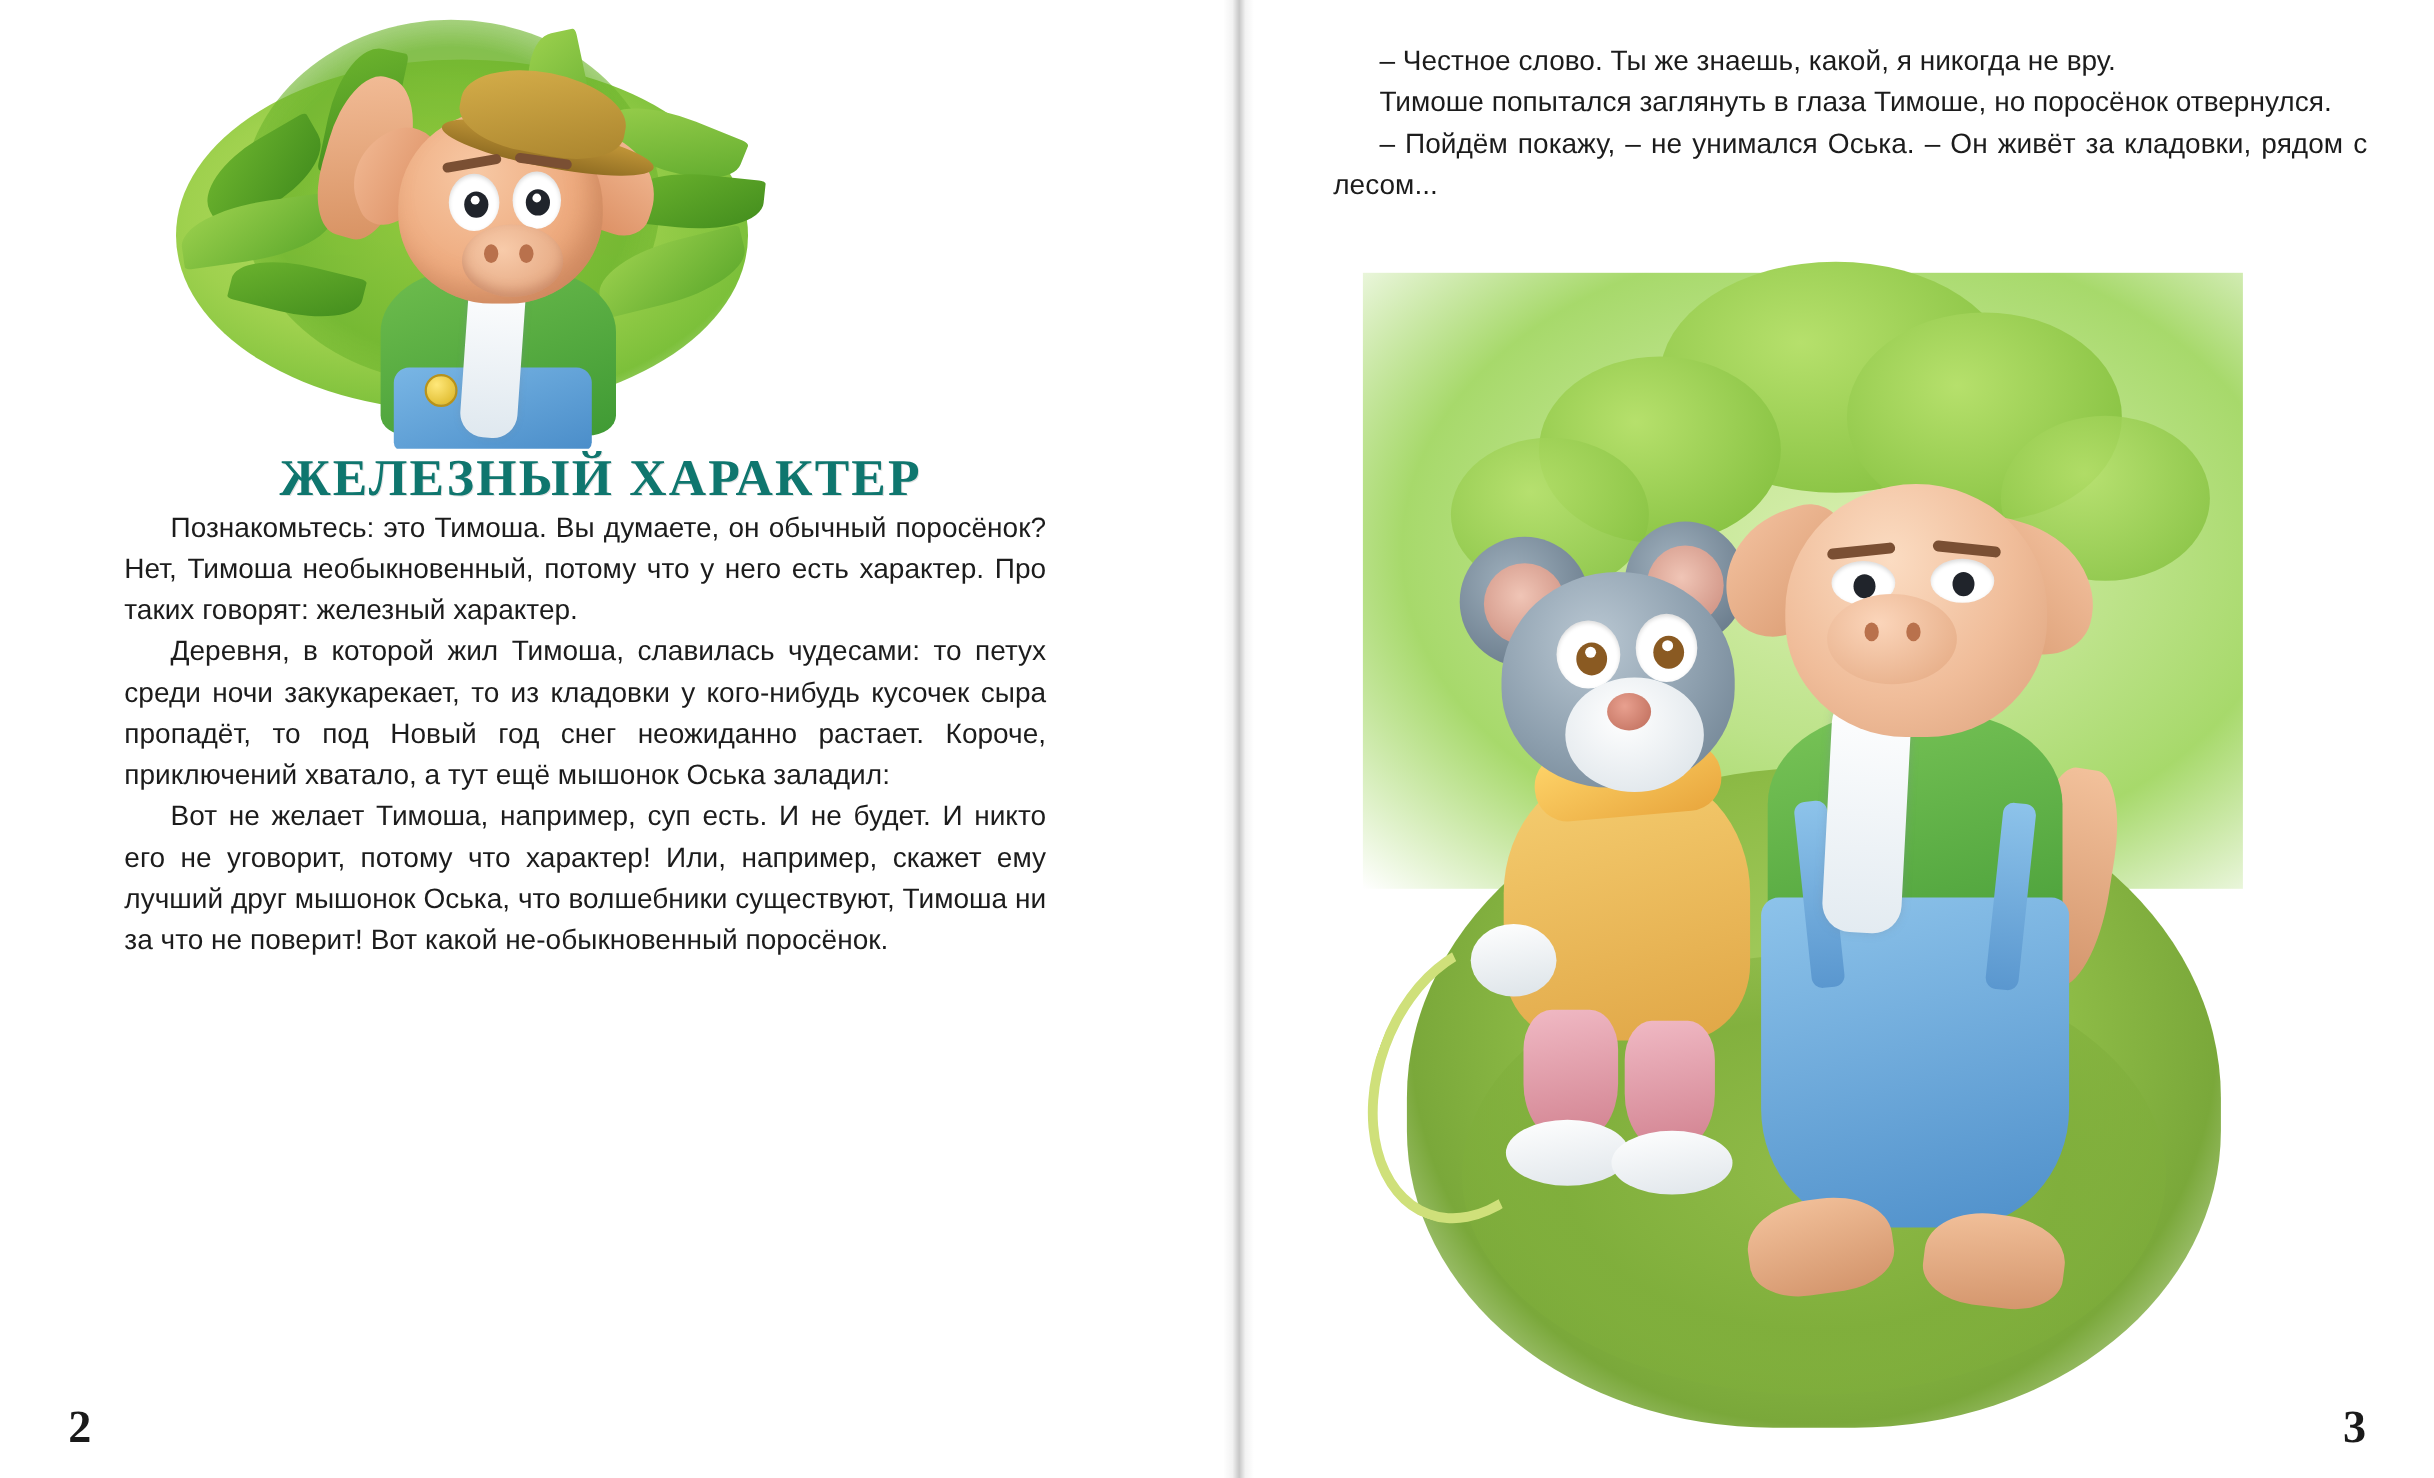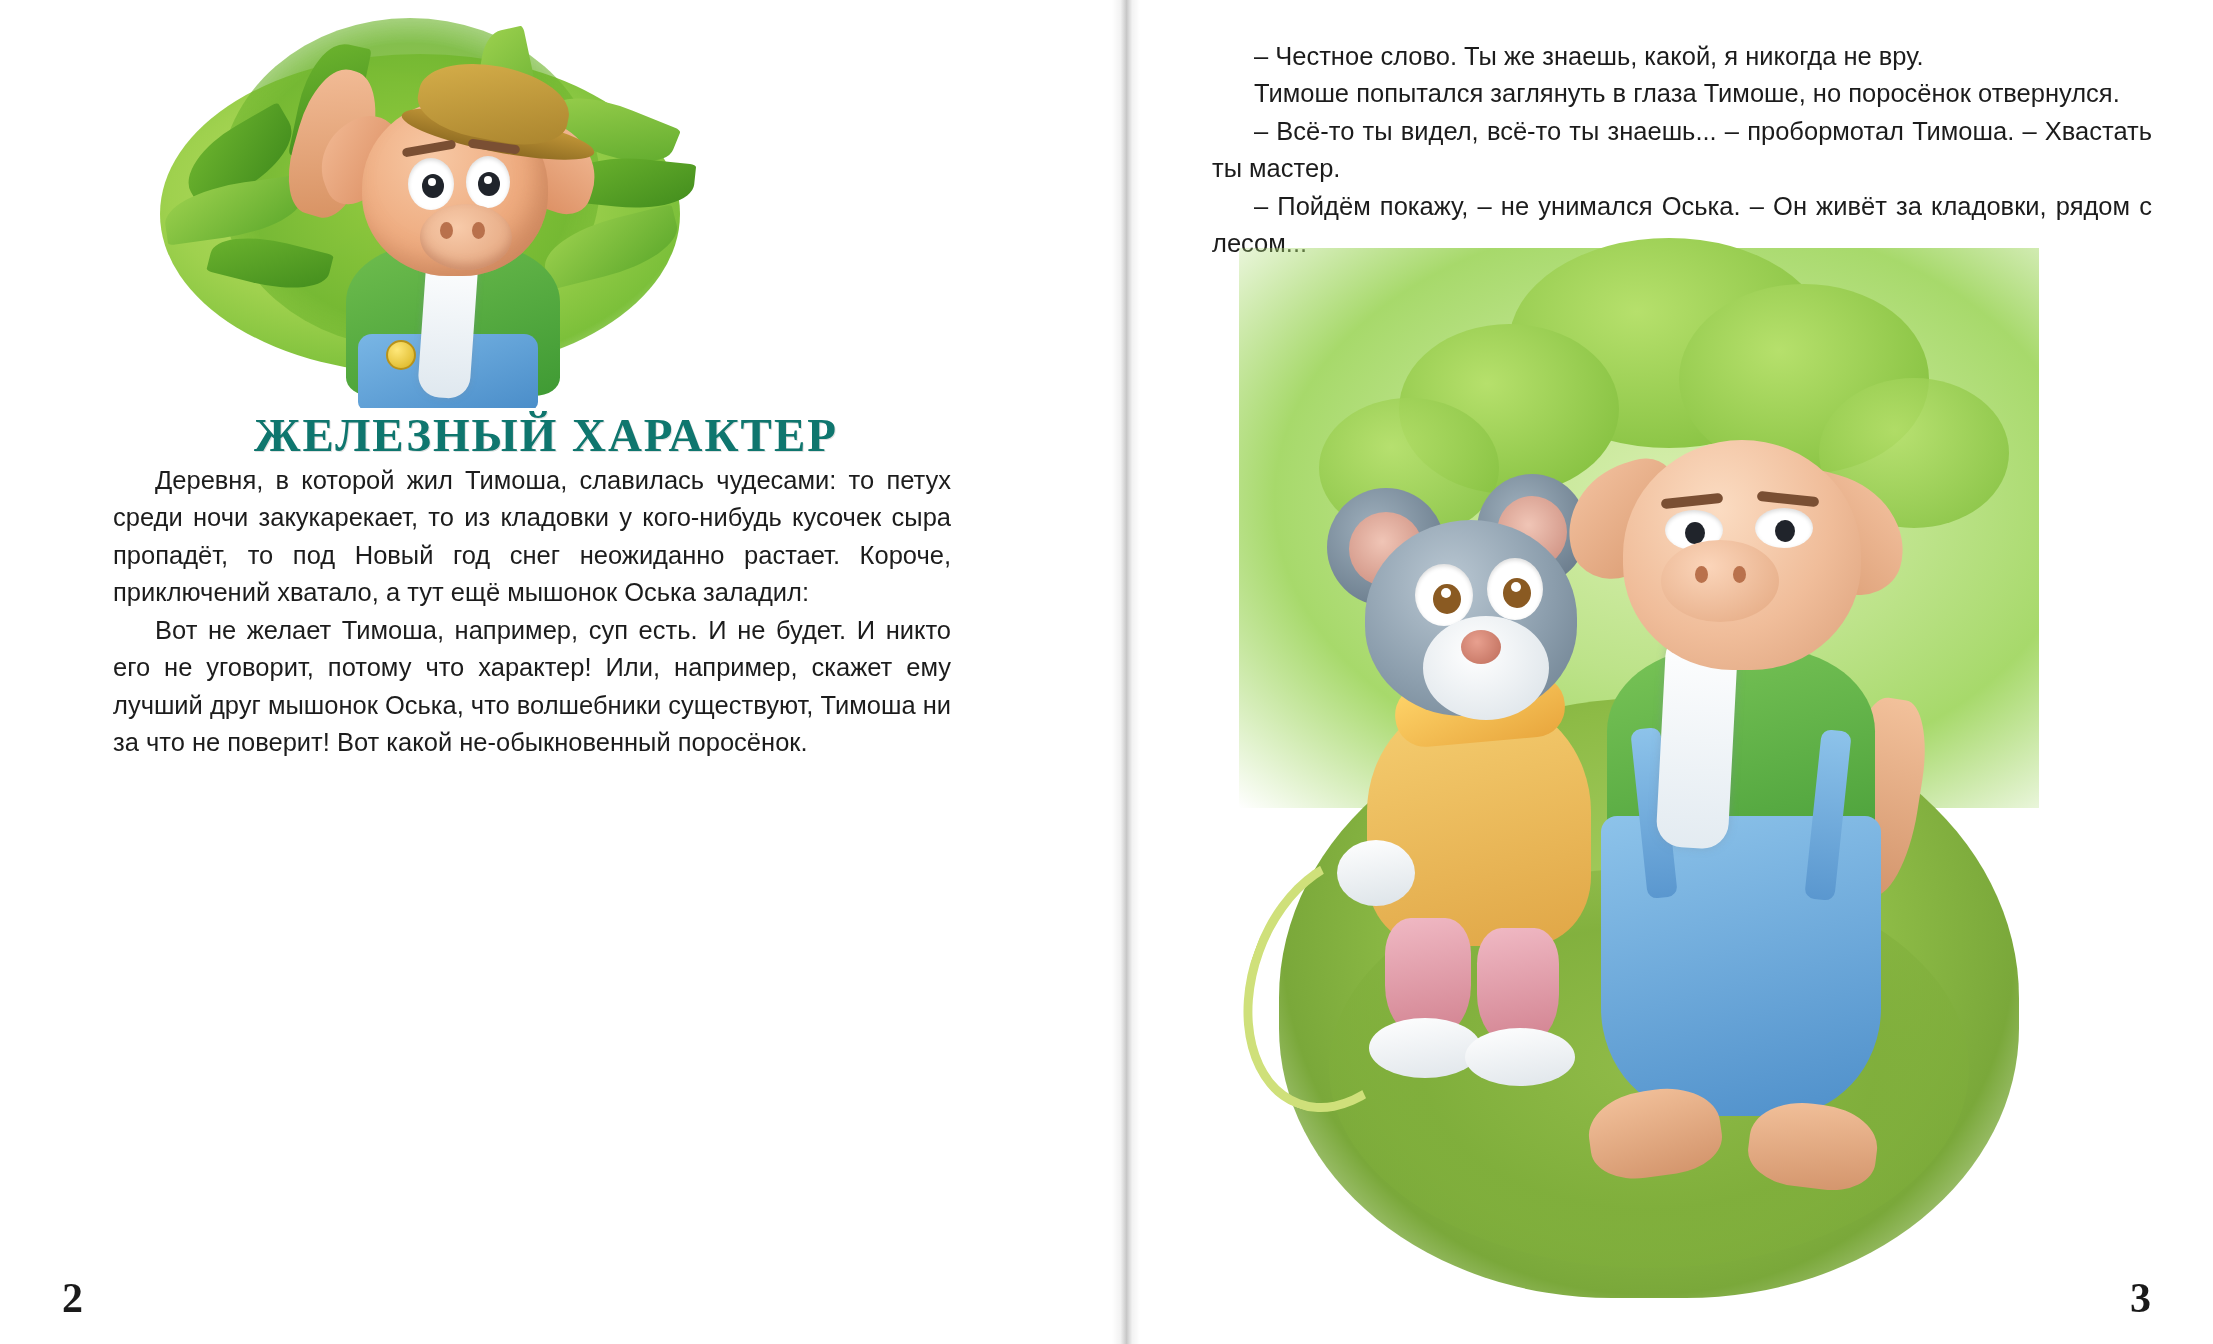--- a/index.html
+++ b/index.html
@@ -325,35 +325,35 @@
       <div class="pig1-snout"></div>
       <div class="pig1-nostril" style="left:290px; top:214px;"></div>
       <div class="pig1-nostril" style="left:322px; top:214px;"></div>
       <div class="brow" style="left:252px; top:136px; width:54px; height:9px; transform:rotate(-10deg);"></div>
       <div class="brow" style="left:318px; top:134px; width:52px; height:9px; transform:rotate(8deg);"></div>
     </div>
 
     <h1 class="title" style="position:absolute; left:140px; top:408px; width:812px;">ЖЕЛЕЗНЫЙ  ХАРАКТЕР</h1>
 
     <div class="body-text" style="position:absolute; left:113px; top:462px; width:838px;">
+      <p>Познакомьтесь: это Тимоша. Вы думаете, он обычный поросёнок? Нет, Тимоша необыкновенный, потому что у него есть характер. Про таких говорят: железный характер.</p>
       <p>Деревня, в которой жил Тимоша, славилась чудесами: то петух среди ночи закукарекает, то из кладовки у кого-нибудь кусочек сыра пропадёт, то под Новый год снег неожиданно растает. Короче, приключений хватало, а тут ещё мышонок Оська заладил:</p>
       <p>Вот не желает Тимоша, например, суп есть. И не будет. И никто его не уговорит, потому что характер! Или, например, скажет ему лучший друг мышонок Оська, что волшебники существуют, Тимоша ни за что не поверит! Вот какой не-обыкновенный поросёнок.</p>
     </div>
 
     <div class="folio folio-left">2</div>
   </div>
 
   <div class="gutter"></div>
 
   <div class="page-half page-right">
 
     <div class="body-text" style="position:absolute; left:80px; top:38px; width:940px;">
       <p class="dialog">– Честное слово. Ты же знаешь, какой, я никогда не вру.</p>
       <p>Тимоше попытался заглянуть в глаза Тимоше, но поросёнок отвернулся.</p>
-      <p class="dialog">– Всё-то ты видел, всё-то ты знаешь... – пробормотал Тимоша. – Хвастать ты мастер.</p>
       <p class="dialog">– Пойдём покажу, – не унимался Оська. – Он живёт за кладовки,  рядом  с  лесом...</p>
     </div>
 
     <div class="folio folio-right">3</div>
   </div>
 
   <div class="illus illus-2">
     <div class="i2-sky"></div>
     <div class="i2-bush" style="left:300px; top:10px;  width:320px; height:210px;"></div>
     <div class="i2-bush" style="left:470px; top:56px;  width:250px; height:190px;"></div>

